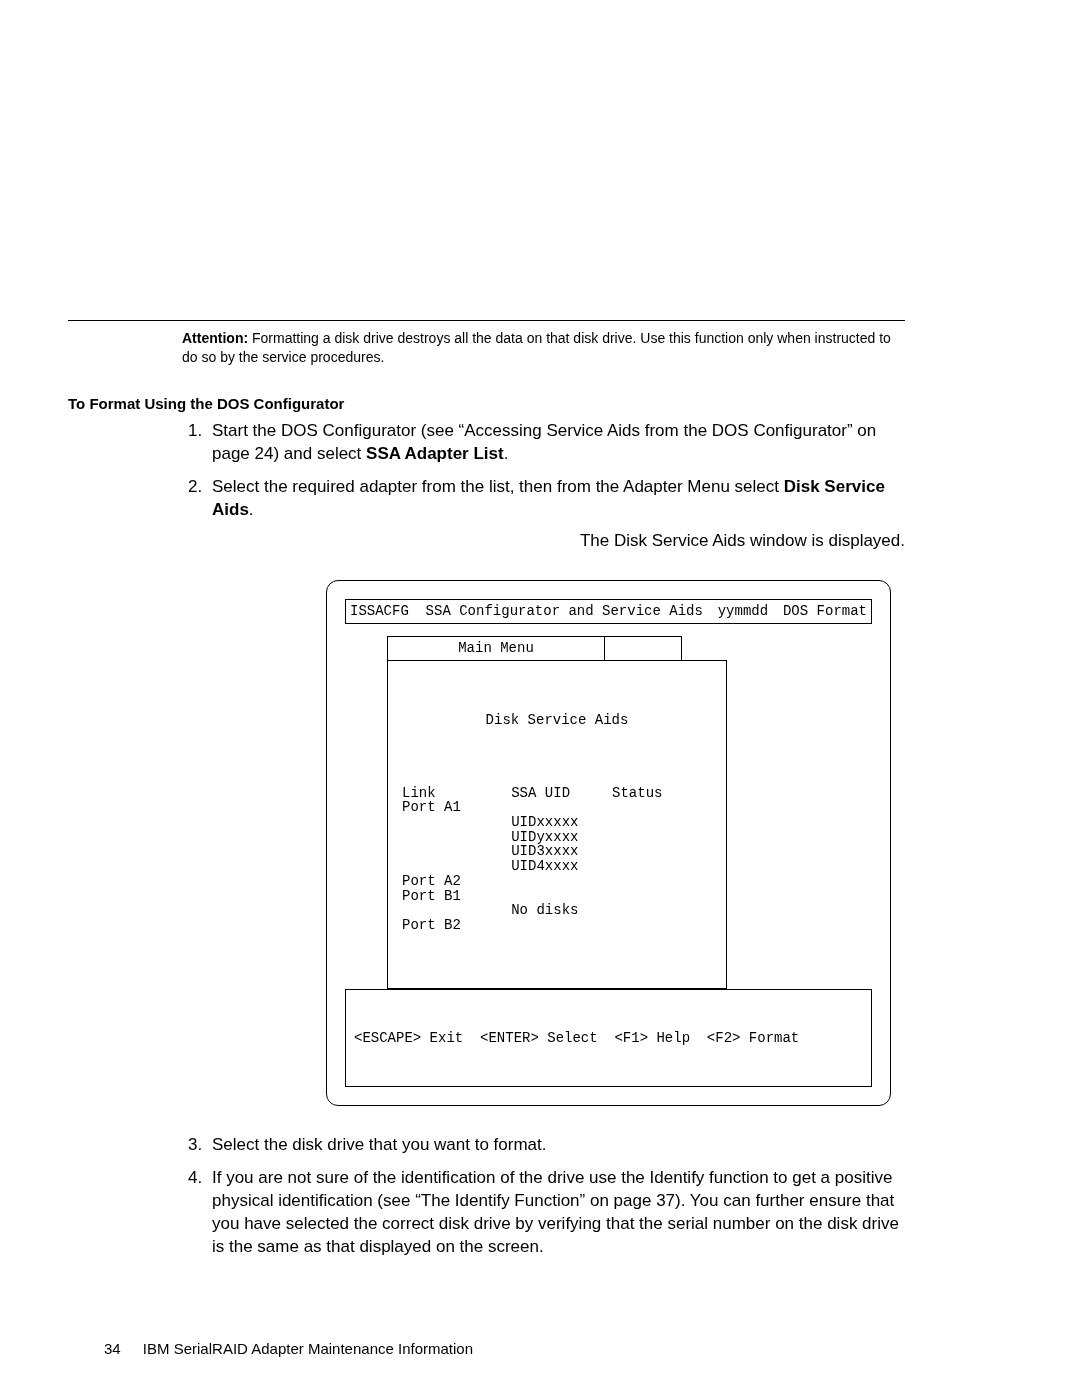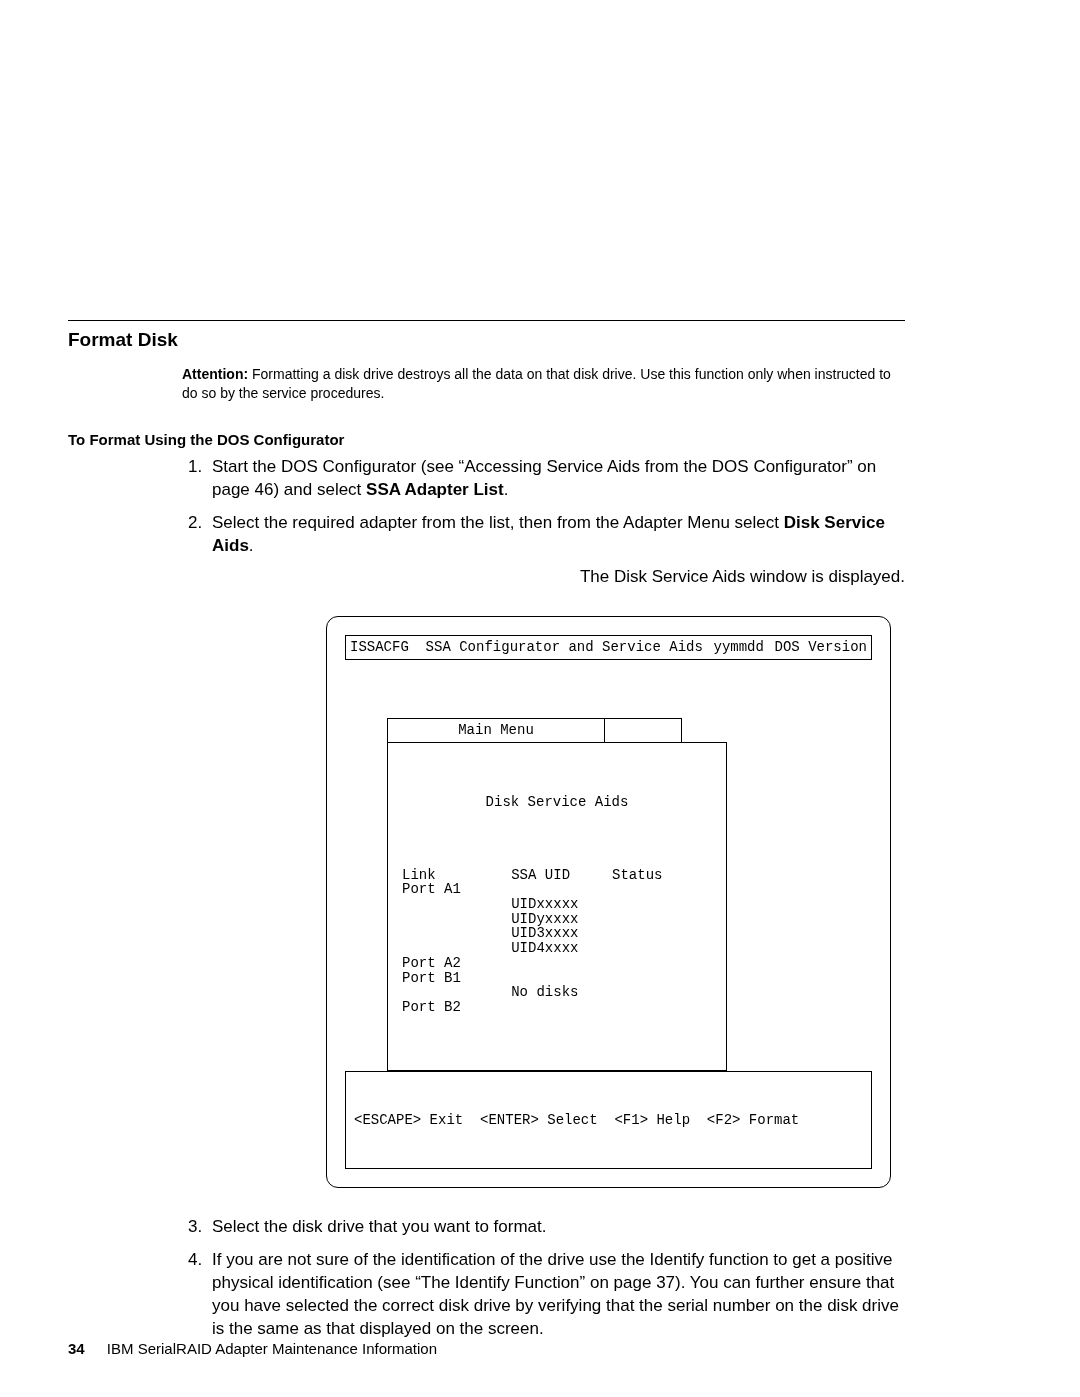--- a/index.html
+++ b/index.html
@@ -71,21 +71,20 @@
   .tabs {
     display: flex;
     margin-left: 42px;
   }
   .tablabel {
     border: 1px solid #000;
     padding: 2px 8px;
     white-space: pre;
     text-align: center;
     width: 200px;
-    margin-top: 46px;
   }
   .panel {
     border: 1px solid #000;
     margin-left: 42px;
     margin-top: -1px;
     padding: 12px 14px 18px;
     width: 340px;
     box-sizing: border-box;
     white-space: pre;
   }
@@ -102,52 +101,52 @@
     white-space: pre;
     line-height: 1.2;
   }
   .footer {
     position: absolute;
     bottom: 40px;
     left: 68px;
     font-size: 15px;
   }
   .pgnum {
-    font-weight: bold;
+    font-weight: normal;
     margin-right: 18px;
+    margin-left: 36px;
   }
 </style>
 </head>
 <body>
 
 <div class="page">
   <hr class="hr">
 
-  <div class="h1">Format Disk</div>
 
   <div class="attn">
     <span class="bold">Attention:</span>
     <span>Formatting a disk drive destroys all the data on that disk drive. Use this function only when instructed to do so by the service procedures.</span>
   </div>
 
   <div class="h2">To Format Using the DOS Configurator</div>
 
   <ol class="ol">
     <li class="li">
-      <span>Start the DOS Configurator (see “Accessing Service Aids from the DOS Configurator” on page 46) and select </span><span class="bold">SSA Adapter List</span><span>.</span>
+      <span>Start the DOS Configurator (see “Accessing Service Aids from the DOS Configurator” on page 24) and select </span><span class="bold">SSA Adapter List</span><span>.</span>
     </li>
     <li class="li">
       <span>Select the required adapter from the list, then from the Adapter Menu select </span><span class="bold">Disk Service Aids</span><span>.</span>
       <div class="li-cont">The Disk Service Aids window is displayed.</div>
 
       <div class="figure">
         <div class="topbar">
           <span>ISSACFG  SSA Configurator and Service Aids</span>
           <span>yymmdd</span>
-          <span>DOS Version</span>
+          <span>DOS Format</span>
         </div>
 
         <div class="tabs">
           <div class="tablabel">Main Menu</div>
           <div class="tablabel" style="width:60px;border-left:none"> </div>
         </div>
 
         <div class="panel">
           <div class="panel-title">Disk Service Aids</div>
           <div class="panel-body">Link         SSA UID     Status

